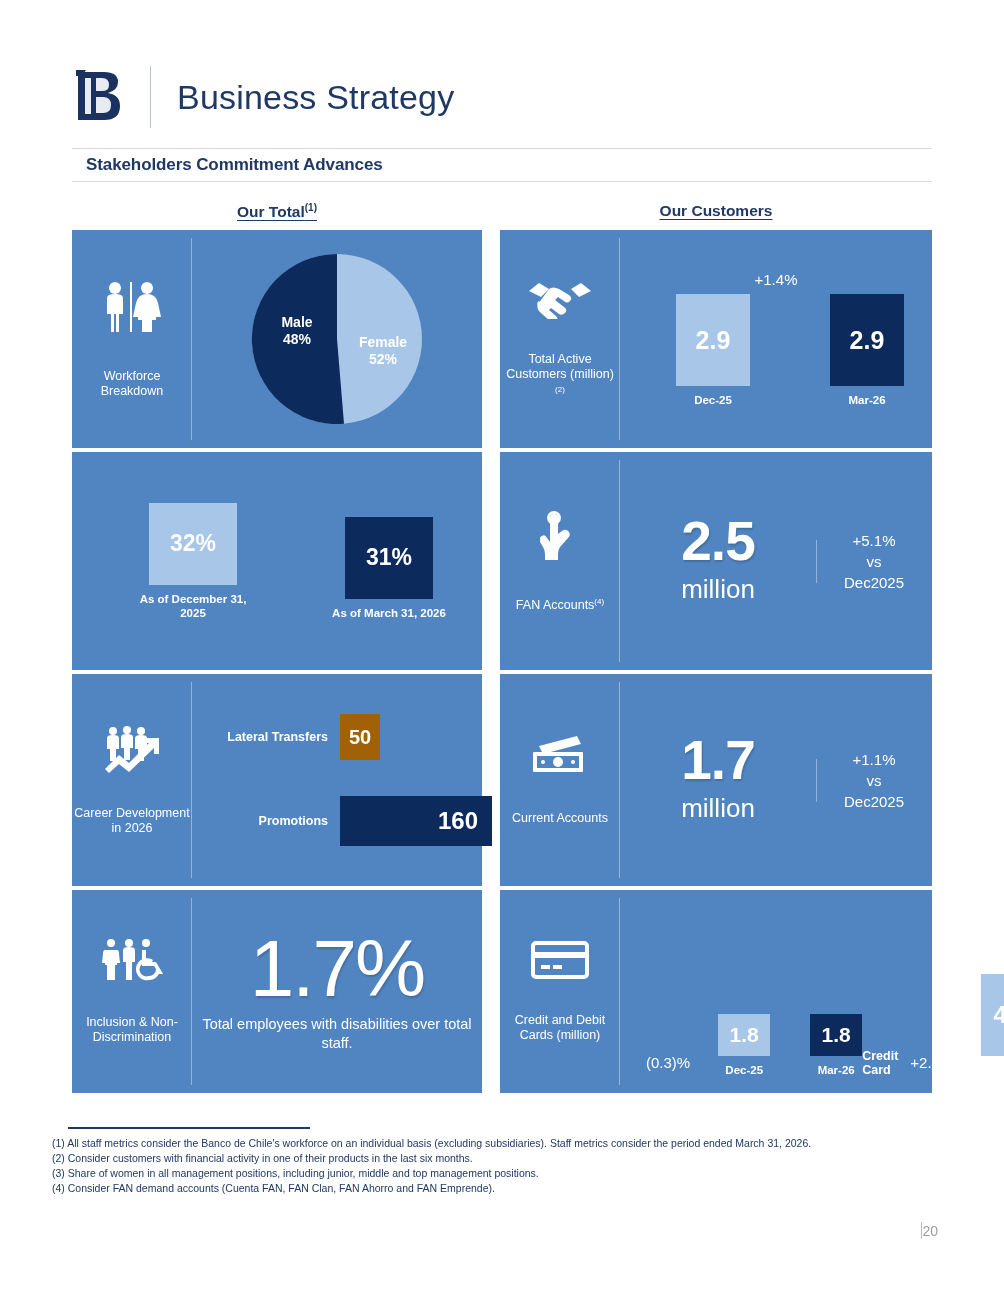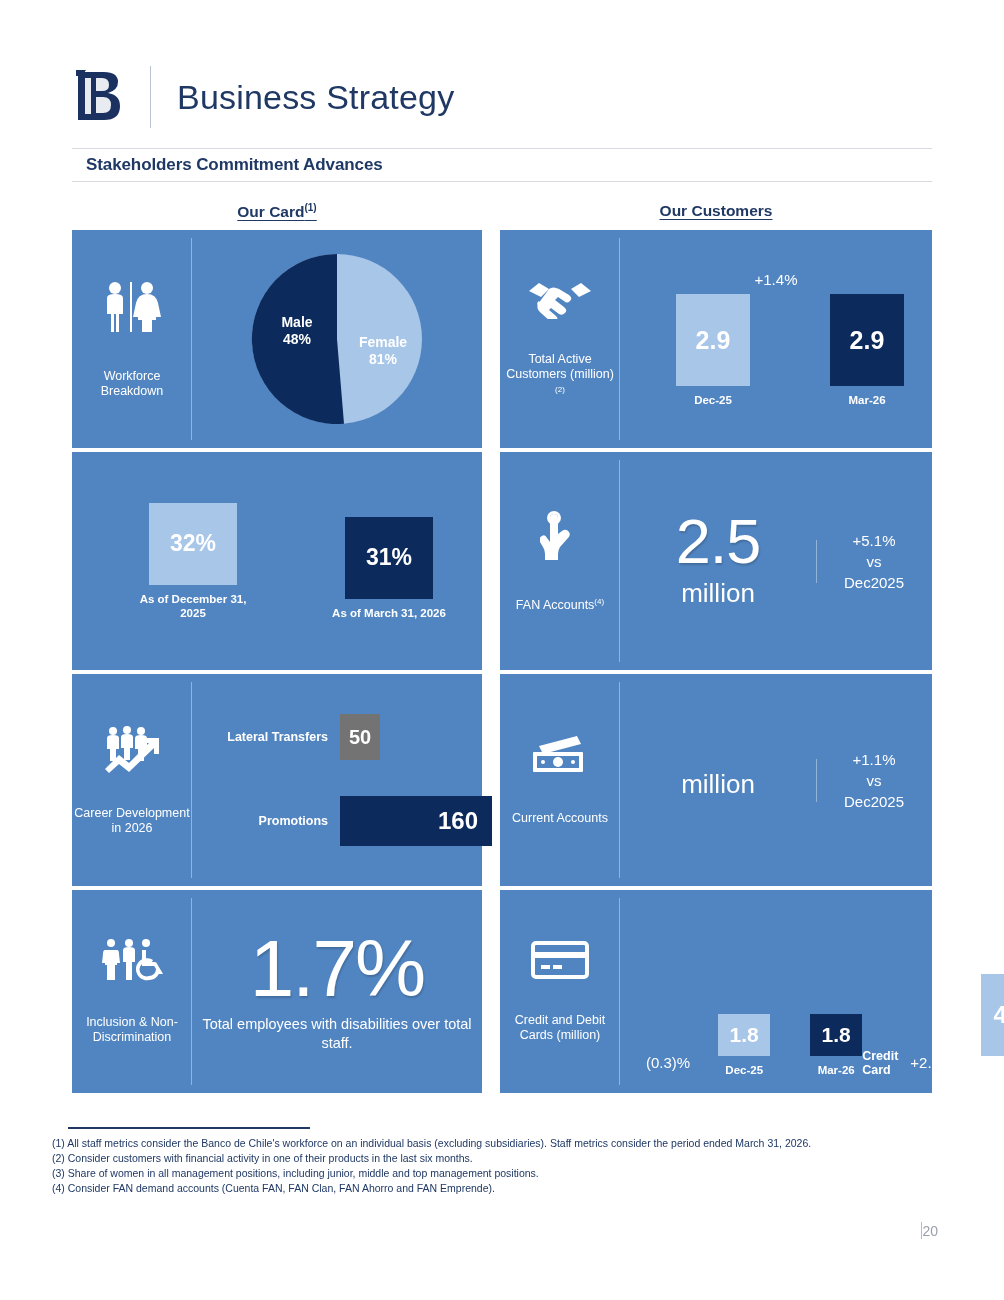--- a/index.html
+++ b/index.html
@@ -125,39 +125,39 @@
   
   #career{display:flex;flex-direction:column;gap:36px;width:100%;padding-left:18px;box-sizing:border-box;}
   .career-row{display:flex;align-items:center;}
   .career-label{
     color:#fff;font-size:12.5px;font-weight:bold;text-align:right;
     width:118px;margin-right:12px;
   }
   .career-bar{
     display:flex;align-items:center;color:#fff;font-weight:bold;
   }
-  #ct-bar{background:#737373;width:40px;height:46px;font-size:20px;justify-content:center;}
+  #ct-bar{background:#a16207;width:40px;height:46px;font-size:20px;justify-content:center;}
   #pr-bar{background:#0d2a5c;width:152px;height:50px;font-size:24px;justify-content:flex-end;padding-right:14px;box-sizing:border-box;}
 
   
   .bignum-block{display:flex;flex-direction:column;align-items:center;justify-content:center;width:100%;}
   .bignum{
     color:#fff;font-weight:300;letter-spacing:-2px;line-height:.95;
     text-shadow:1px 2px 2px rgba(0,0,0,.18);
   }
   #incl-num{font-size:80px;}
   .bigsub{color:#fff;font-size:14.5px;line-height:19px;text-align:center;margin-top:8px;}
 
   
   .metric3{display:flex;width:100%;height:100%;align-items:center;}
   .metric-main{
     flex:1;display:flex;flex-direction:column;align-items:center;justify-content:center;
     color:#fff;
   }
-  .metric-main .num{font-size:63px;font-weight:400;line-height:.9;letter-spacing:-1px;text-shadow:1px 2px 2px rgba(0,0,0,.18);}
+  .metric-main .num{font-size:55px;font-weight:700;line-height:.9;letter-spacing:-1px;text-shadow:1px 2px 2px rgba(0,0,0,.18);}
   .metric-main .unit{font-size:26px;font-weight:300;margin-top:8px;}
   .metric-side{
     flex:0 0 116px;position:relative;color:#fff;font-size:15px;line-height:21px;
     text-align:center;display:flex;align-items:center;justify-content:center;
   }
   .metric-side:before{
     content:"";position:absolute;left:0;top:10px;bottom:10px;width:1px;background:rgba(255,255,255,.38);
   }
 
   
@@ -205,21 +205,21 @@
   <div class="header-title">Business Strategy</div>
 </div>
 
 <div class="section-bar">
   <div class="section-rule-top"></div>
   <div class="section-title">Stakeholders Commitment Advances</div>
   <div class="section-rule-bot"></div>
 </div>
 
 <div class="col-title" id="staff-title">
-  <span>Our Card</span><span class="sup">(1)</span>
+  <span>Our Total</span><span class="sup">(1)</span>
 </div>
 <div class="col-title" id="cust-title">
   <span>Our Customers</span>
 </div>
 
 <div class="panel" id="p-s1">
   <div class="iconcol">
     <div class="ico">
       <svg width="62" height="56" viewBox="0 0 62 56" fill="#ffffff">
         <circle cx="14" cy="8" r="6"></circle>
@@ -236,21 +236,21 @@
       <svg width="174" height="174" viewBox="0 0 174 174">
         <circle cx="87" cy="87" r="85" fill="#a8c6e8"></circle>
         <path d="M87 87 L87 2 A85 85 0 1 0 94 171.7 Z" fill="#0d2a5c"></path>
       </svg>
       <div class="pie-label" id="pie-male">
         <span>Male</span><br>
         <span>48%</span>
       </div>
       <div class="pie-label" id="pie-female">
         <span>Female</span><br>
-        <span>81%</span>
+        <span>52%</span>
       </div>
     </div>
   </div>
 </div>
 
 <div class="panel" id="p-s2">
   <div class="content">
     <div id="mgmt-wrap">
       <div id="mgmt-bars">
         <div class="barcol">
@@ -386,20 +386,21 @@
         <ellipse cx="29" cy="28" rx="5" ry="5" fill="#ffffff"></ellipse>
         <circle cx="14" cy="28" r="2" fill="#ffffff"></circle>
         <circle cx="44" cy="28" r="2" fill="#ffffff"></circle>
       </svg>
     </div>
     <div class="icolabel">Current Accounts</div>
   </div>
   <div class="content">
     <div class="metric3">
       <div class="metric-main">
+        <div class="num">1.7</div>
         <div class="unit">million</div>
       </div>
       <div class="metric-side" style="white-space:pre-line;">+1.1%
 vs
 Dec2025</div>
     </div>
   </div>
 </div>
 
 <div class="panel" id="p-c4">

